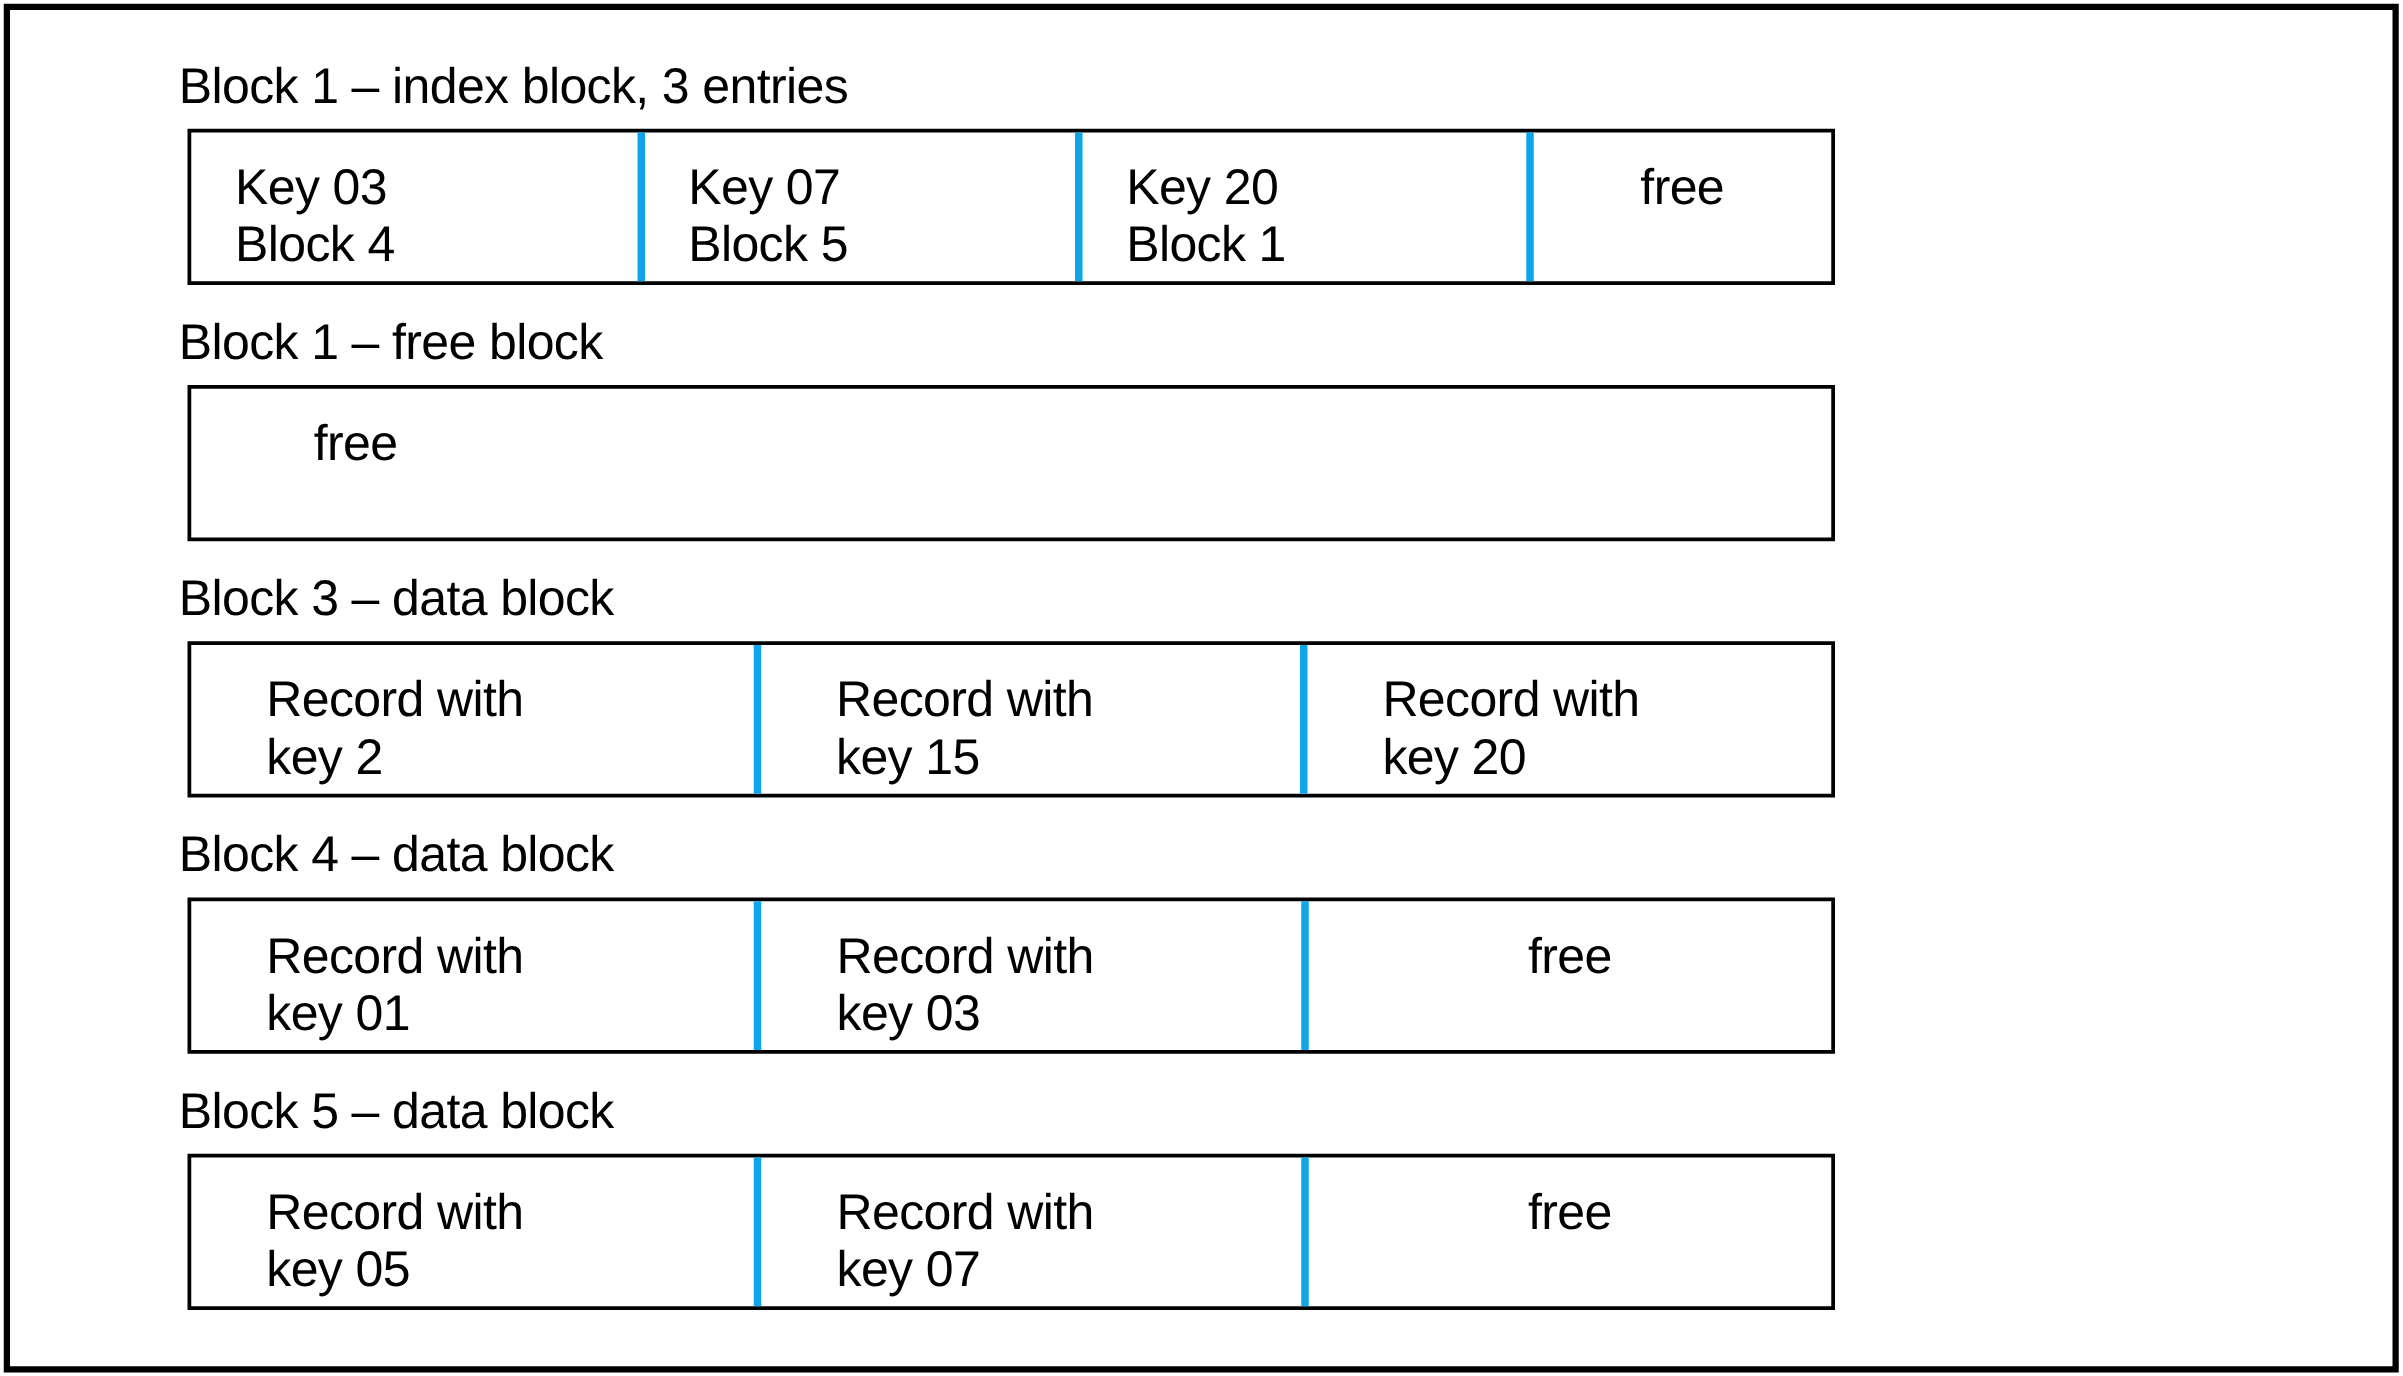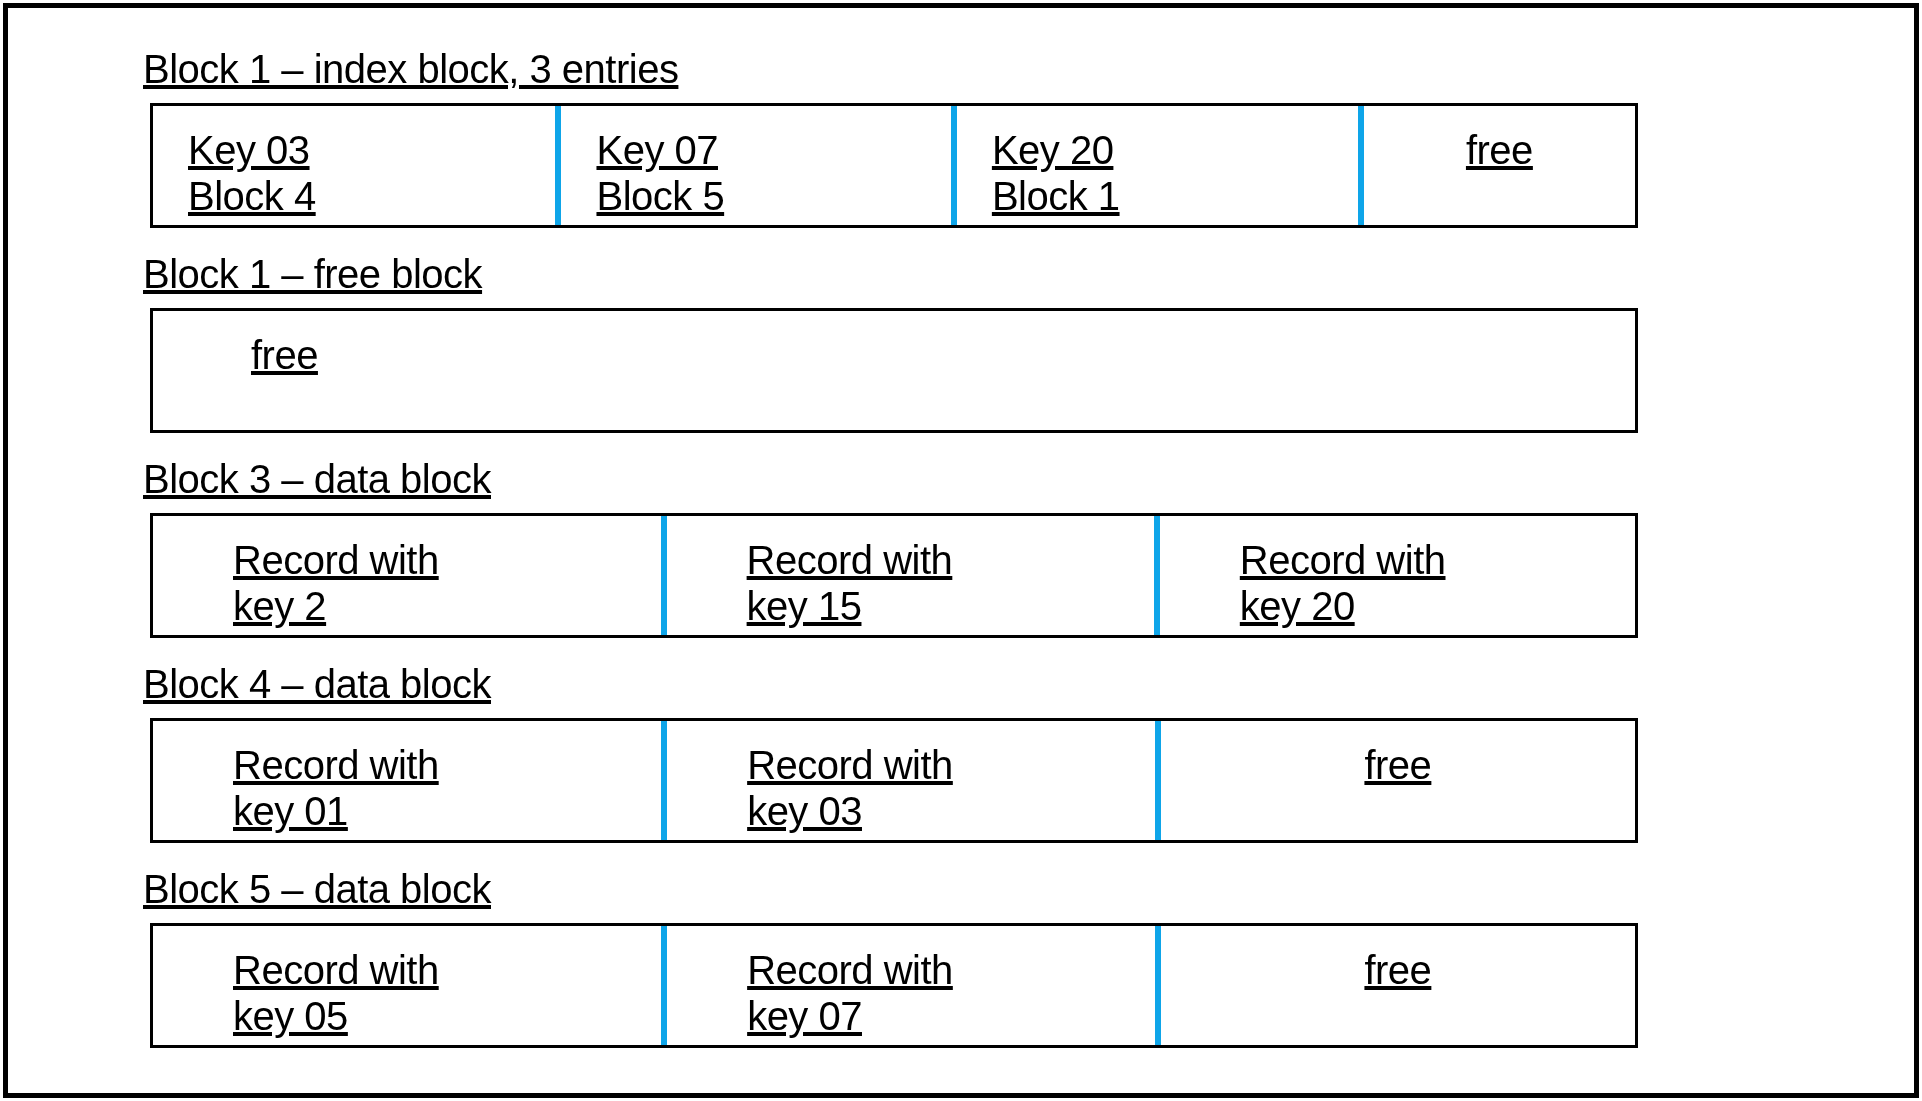--- a/index.html
+++ b/index.html
@@ -22,52 +22,51 @@
     box-sizing: border-box;
   }
   .canvas {
     position: absolute;
     left: 135px;
     top: 38px;
     width: 1330px;
   }
   .block {
     margin-bottom: 23px;
-    text-decoration: underline;
   }
   .block-title {
     font-size: 40px;
     line-height: 46px;
     letter-spacing: -0.5px;
     margin: 0 0 11px 0;
     white-space: nowrap;
   }
   .block-box {
     margin-left: 7px;
-    width: 1488px;
+    width: 1318px;
     height: 125px;
     border: 3px solid #000000;
     box-sizing: border-box;
     display: flex;
     align-items: stretch;
   }
   .cell {
     box-sizing: border-box;
     padding-top: 21px;
     font-size: 40px;
     line-height: 46px;
     letter-spacing: -0.5px;
     overflow: hidden;
   }
   .cell + .cell {
     border-left: 6px solid #0ea5e9;
     margin-left: 12px;
   }
   .cell.index-entry { padding-left: 35px; }
-  .cell.record      { padding-left: 80px; }
+  .cell.record      { padding-left: 60px; }
   .cell.free        { text-align: center; }
   .cell.free-left   { padding-left: 98px; }
   .line { white-space: nowrap; }
 </style>
 </head>
 <body>
 
 <div class="frame">
   <div class="canvas" id="blocks-root">
       <section class="block">

